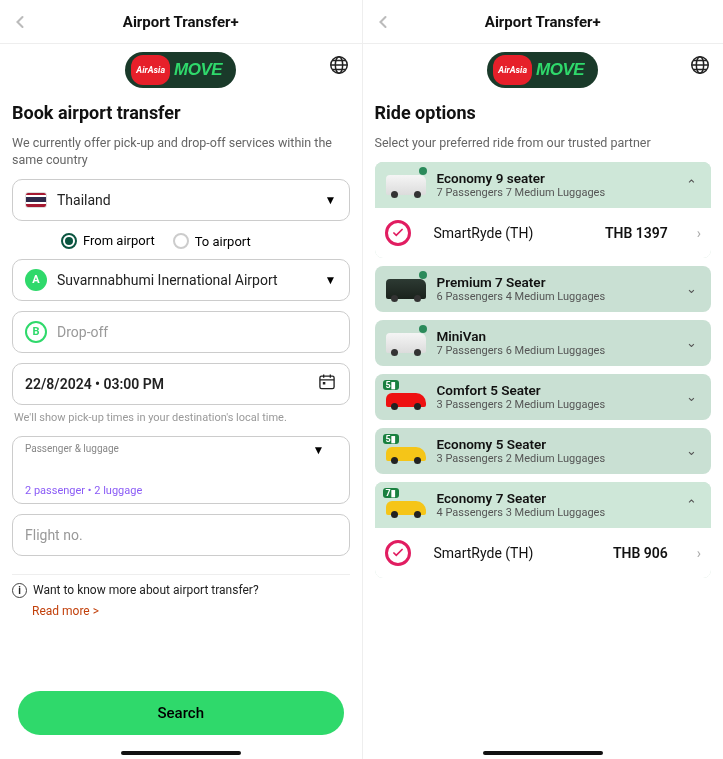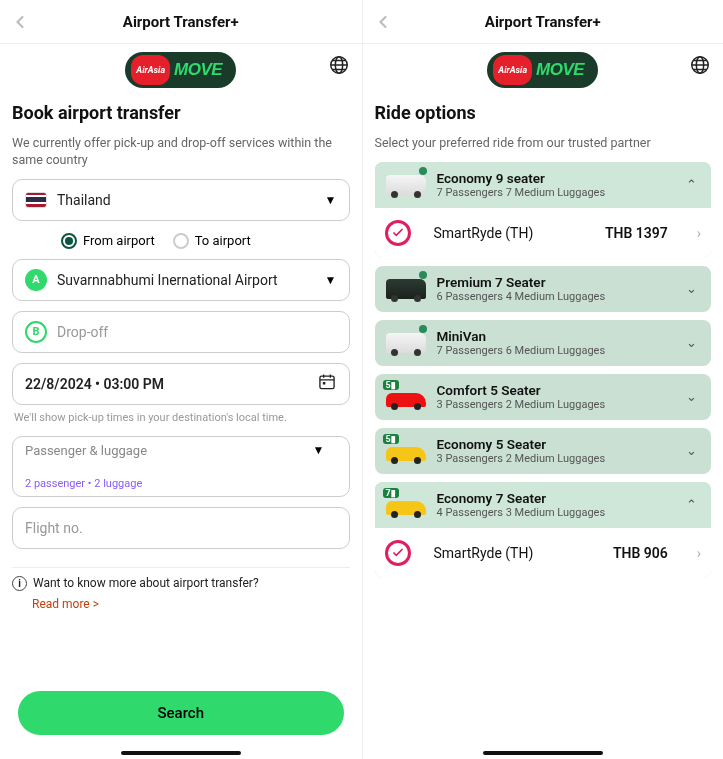--- a/index.html
+++ b/index.html
@@ -31,21 +31,21 @@
   .loc-badge{width:22px;height:22px;border-radius:50%;display:flex;align-items:center;justify-content:center;font-size:11px;font-weight:700;color:#fff;}
   .loc-badge.a{background:#2fd96b;color:#0a3;}
   .loc-badge.a{color:#056b2d;}
   .loc-badge.a{background:#2fd96b;}
   .loc-badge.a{color:#fff;}
   .loc-badge.b{background:#fff;border:2px solid #2fd96b;color:#2fd96b;}
   .calicon{margin-left:auto;}
   .calicon svg{width:20px;height:20px;}
   .hint{font-size:11px;color:#999;margin:-4px 0 12px 2px;}
   .field.group{flex-direction:column;align-items:flex-start;padding:6px 12px;}
-  .field.group .mini{font-size:13px;color:#888;margin-bottom:9px;text-align:right;}
+  .field.group .mini{font-size:10px;color:#888;margin-bottom:20px;text-align:right;}
   .field.group .main{font-size:11px;color:#8b5cf6;}
   .field.group .chev{position:absolute; right:24px;}
   .field.group{position:relative;}
   .divider{height:1px;background:#eee;margin:8px 0;}
   .info-row{display:flex;align-items:center;gap:6px;font-size:12px;color:#222;}
   .info-row .i{width:15px;height:15px;border:1.3px solid #444;border-radius:50%;display:flex;align-items:center;justify-content:center;font-size:10px;font-weight:700;}
   .readmore{color:#c2410c;font-size:12px;margin:6px 0 0 20px;}
   .search-btn{background:#2fd96b;border-radius:22px;text-align:center;padding:13px;font-size:15px;font-weight:500;margin:32px 6px 10px 6px;}
   .homebar{width:120px;height:4px;background:#111;border-radius:3px;margin:6px auto 4px auto;}
 
@@ -118,21 +118,21 @@
         </div>
       <span class="label">Thailand</span>
       <span class="chev">▼</span>
     </div>
 
     <div class="radio-row">
       <div style="display:flex;align-items:center;gap:6px;padding-left:43px;">
         <span class="radio on"></span>
         <span>From airport</span>
       </div>
-      <div style="display:flex;align-items:center;gap:6px;">
+      <div style="display:flex;align-items:flex-end;gap:6px;">
         <span class="radio off"></span>
         <span>To airport</span>
       </div>
     </div>
 
     <div class="field">
       <div class="loc-badge a">A</div>
       <span class="label">Suvarnnabhumi Inernational Airport</span>
       <span class="chev">▼</span>
     </div>

